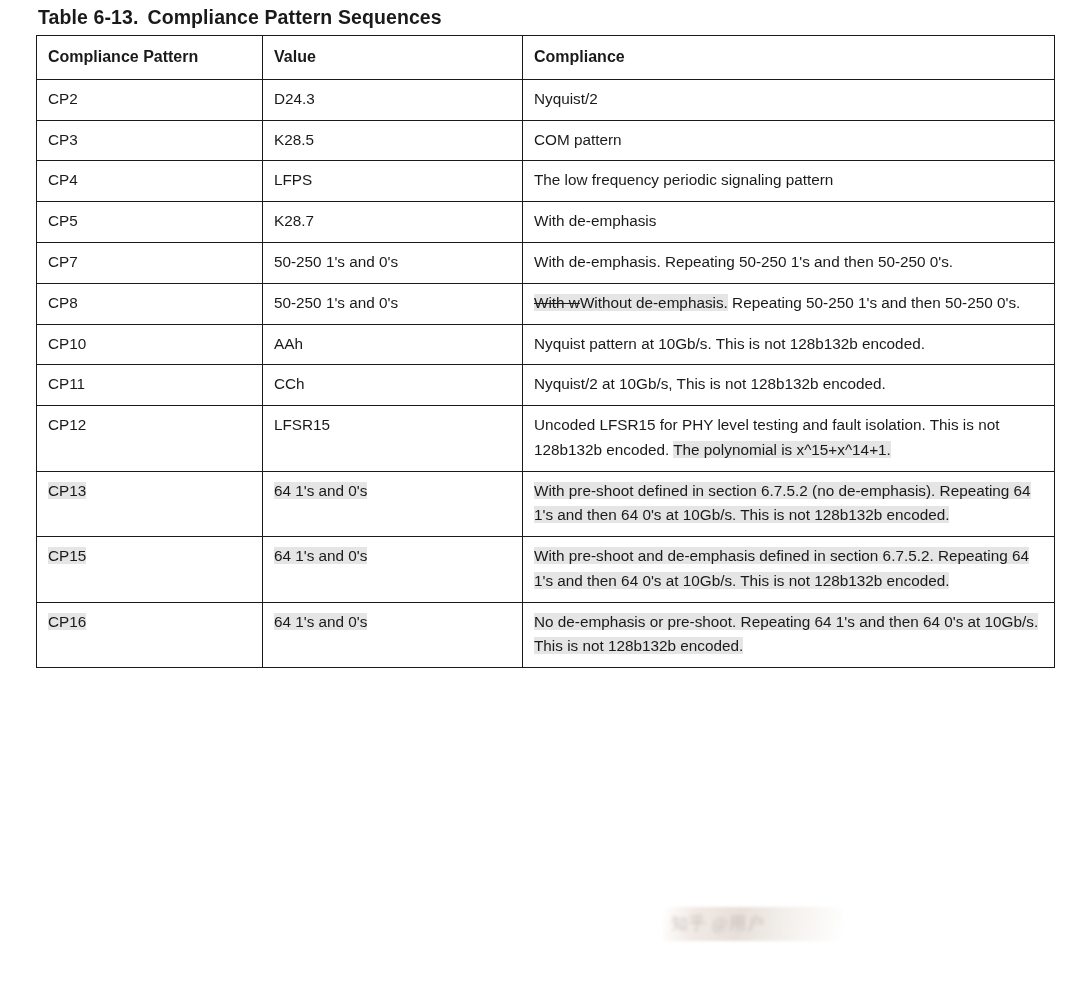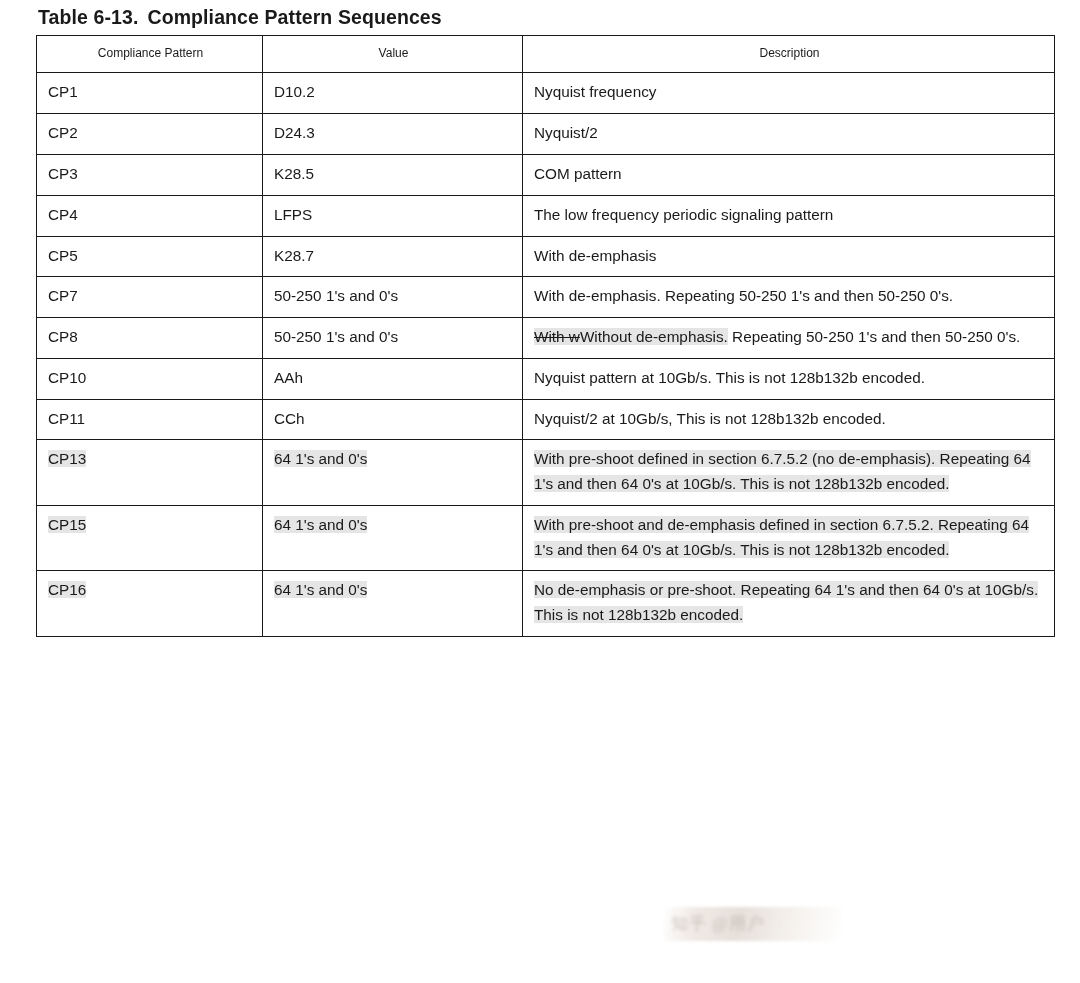--- a/index.html
+++ b/index.html
@@ -40,25 +40,24 @@
   table.ctab col.c3 { width: 532px; }
   table.ctab th, table.ctab td {
     border: 1.3px solid #1a1a1a;
     vertical-align: top;
     padding: 7px 9px 8px 11px;
     font-size: 15.3px;
     line-height: 1.62;
     text-align: left;
   }
   table.ctab th {
-    font-weight: normal;
-    font-size: 12px;
+    font-weight: bold;
+    font-size: 16px;
     padding-top: 8px;
     padding-bottom: 9px;
-    text-align: center;
   }
   .hl {
     background: #e5e5e5;
   }
   .strike { text-decoration: line-through; }
   
   .watermark {
     position: absolute;
     right: 70px;
     bottom: 42px;
@@ -94,31 +93,26 @@
   <table class="ctab">
     <colgroup>
       <col class="c1">
         <col class="c2">
         <col class="c3">
     </colgroup>
     <thead>
       <tr>
         <th>Compliance Pattern</th>
         <th>Value</th>
-        <th>Description</th>
+        <th>Compliance</th>
       </tr>
     </thead>
     <tbody>
 
 
-      <tr>
-        <td>CP1</td>
-        <td>D10.2</td>
-        <td>Nyquist frequency</td>
-      </tr>
 
       <tr>
         <td>CP2</td>
         <td>D24.3</td>
         <td>Nyquist/2</td>
       </tr>
 
       <tr>
         <td>CP3</td>
         <td>K28.5</td>
@@ -156,20 +150,25 @@
         <td>AAh</td>
         <td>Nyquist pattern at 10Gb/s. This is not 128b132b encoded.</td>
       </tr>
 
       <tr>
         <td>CP11</td>
         <td>CCh</td>
         <td>Nyquist/2 at 10Gb/s, This is not 128b132b encoded.</td>
       </tr>
 
+      <tr>
+        <td>CP12</td>
+        <td>LFSR15</td>
+        <td><span>Uncoded LFSR15 for PHY level testing and fault isolation. This is not 128b132b encoded. </span><span class="hl">The polynomial is x^15+x^14+1.</span></td>
+      </tr>
 
       <tr>
         <td><span class="hl">CP13</span></td>
         <td><span class="hl">64 1's and 0's</span></td>
         <td><span class="hl">With pre-shoot defined in section 6.7.5.2 (no de-emphasis). Repeating 64 1's and then 64 0's at 10Gb/s. This is not 128b132b encoded.</span></td>
       </tr>
 
 
       <tr>
         <td><span class="hl">CP15</span></td>

